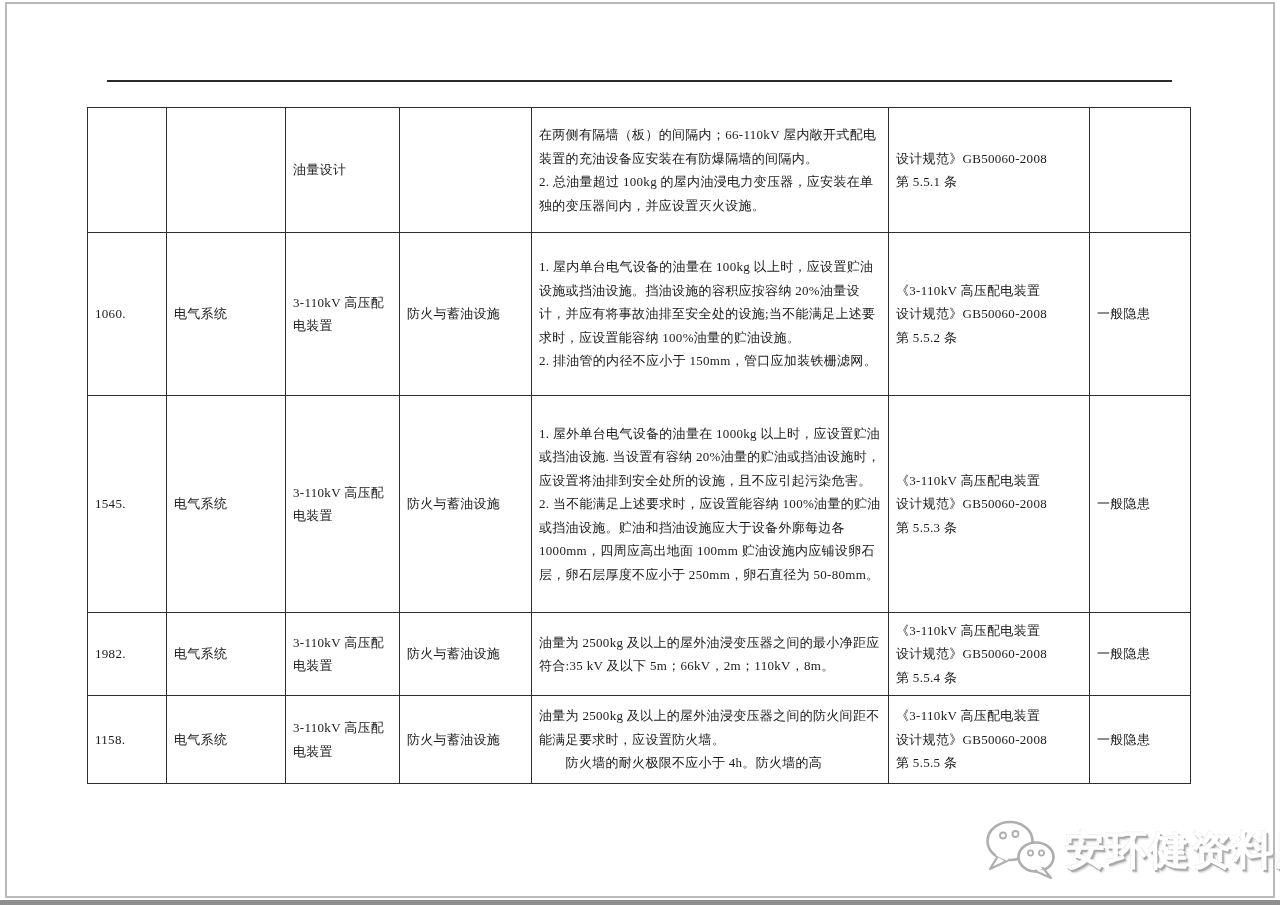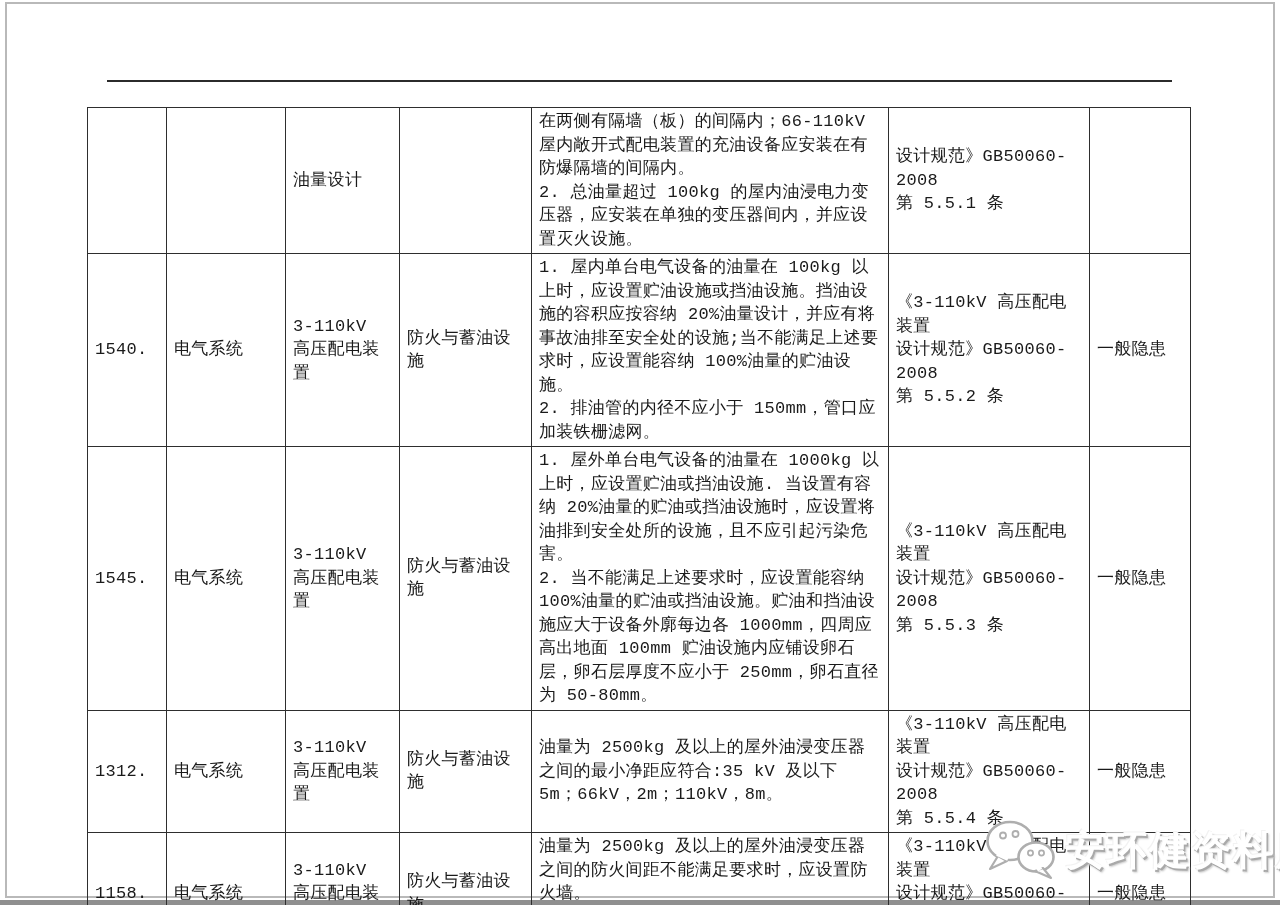--- a/index.html
+++ b/index.html
@@ -33,26 +33,25 @@
   
   table.doc-table {
     position: absolute; left: 87px; top: 107px;
     width: 1103px;
     border-collapse: collapse;
     table-layout: fixed;
   }
   table.doc-table td {
     border: 1.5px solid #2e2e2e;
     padding: 2px 7px;
-    font-size: 17px;
+    font-size: 13px;
     line-height: 23.5px;
     vertical-align: middle;
     overflow: hidden;
     letter-spacing: 0.3px;
-    font-family: Liberation Mono, monospace;
   }
   td.cell-no     { padding-left: 10px; }
   td.cell-desc   { vertical-align: top; white-space: pre-line; padding: 3px 8px 2px 8px; }
   td.cell-basis  { white-space: pre-line; line-height: 25px; margin-left: 32px; }
   td.v-top       { vertical-align: top; }
 
   
   .watermark {
     position: absolute; left: 983px; top: 818px;
     display: flex; align-items: center;
@@ -95,21 +94,21 @@
       <td></td>
       <td class="v-top">油量设计</td>
       <td></td>
       <td class="cell-desc">在两侧有隔墙（板）的间隔内；66-110kV 屋内敞开式配电装置的充油设备应安装在有防爆隔墙的间隔内。
 2.  总油量超过 100kg 的屋内油浸电力变压器，应安装在单独的变压器间内，并应设置灭火设施。</td>
       <td class="cell-basis v-top">设计规范》GB50060-2008
 第 5.5.1 条</td>
       <td></td>
     </tr>
     <tr style="height:163px">
-      <td class="cell-no">1540.</td>
+      <td class="cell-no">1060.</td>
       <td>电气系统</td>
       <td>3-110kV 高压配电装置</td>
       <td>防火与蓄油设施</td>
       <td class="cell-desc">1.  屋内单台电气设备的油量在 100kg 以上时，应设置贮油设施或挡油设施。挡油设施的容积应按容纳 20%油量设计，并应有将事故油排至安全处的设施;当不能满足上述要求时，应设置能容纳 100%油量的贮油设施。
 2.  排油管的内径不应小于 150mm，管口应加装铁栅滤网。</td>
       <td class="cell-basis">《3-110kV 高压配电装置
 设计规范》GB50060-2008
 第 5.5.2 条</td>
       <td>一般隐患</td>
     </tr>
@@ -119,21 +118,21 @@
       <td>3-110kV 高压配电装置</td>
       <td>防火与蓄油设施</td>
       <td class="cell-desc">1.  屋外单台电气设备的油量在 1000kg 以上时，应设置贮油或挡油设施. 当设置有容纳 20%油量的贮油或挡油设施时，应设置将油排到安全处所的设施，且不应引起污染危害。
 2.  当不能满足上述要求时，应设置能容纳 100%油量的贮油或挡油设施。贮油和挡油设施应大于设备外廓每边各 1000mm，四周应高出地面 100mm 贮油设施内应铺设卵石层，卵石层厚度不应小于 250mm，卵石直径为 50-80mm。</td>
       <td class="cell-basis">《3-110kV 高压配电装置
 设计规范》GB50060-2008
 第 5.5.3 条</td>
       <td>一般隐患</td>
     </tr>
     <tr style="height:83px">
-      <td class="cell-no">1312.</td>
+      <td class="cell-no">1982.</td>
       <td>电气系统</td>
       <td>3-110kV 高压配电装置</td>
       <td>防火与蓄油设施</td>
       <td class="cell-desc">油量为 2500kg 及以上的屋外油浸变压器之间的最小净距应符合:35 kV 及以下 5m；66kV，2m；110kV，8m。</td>
       <td class="cell-basis">《3-110kV 高压配电装置
 设计规范》GB50060-2008
 第 5.5.4 条</td>
       <td>一般隐患</td>
     </tr>
     <tr style="height:88px">

